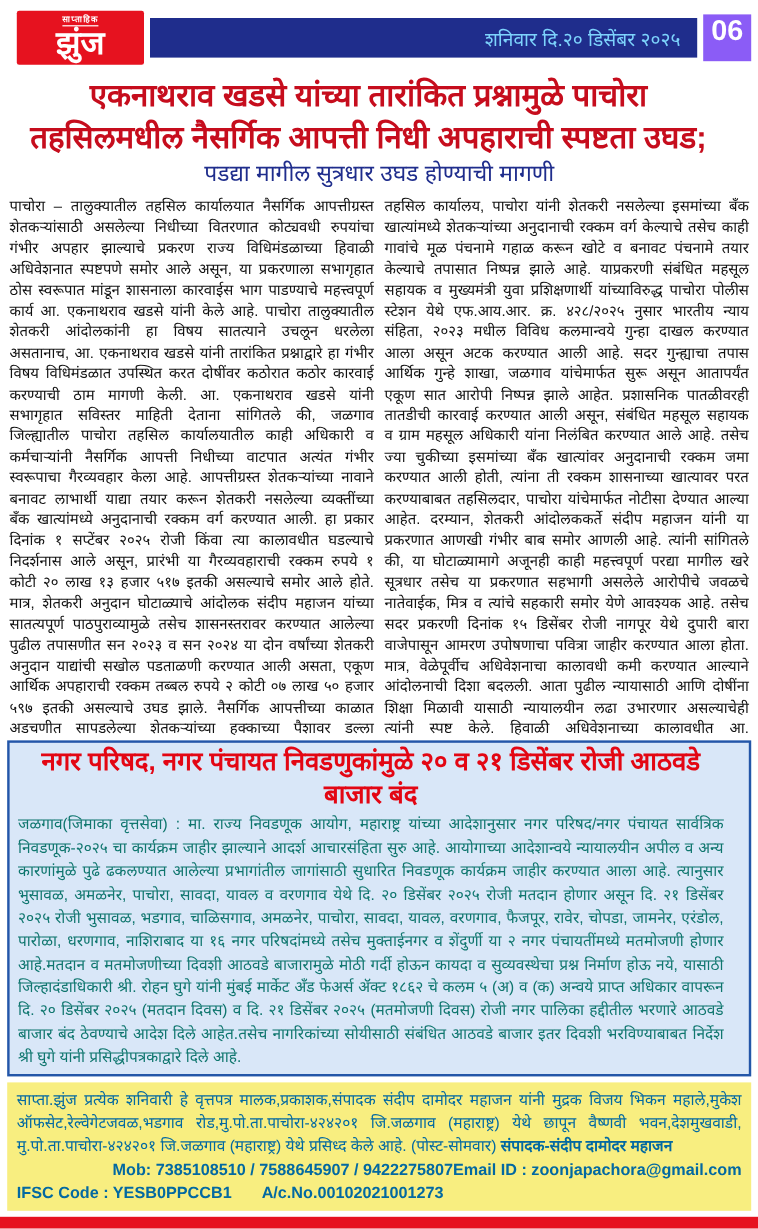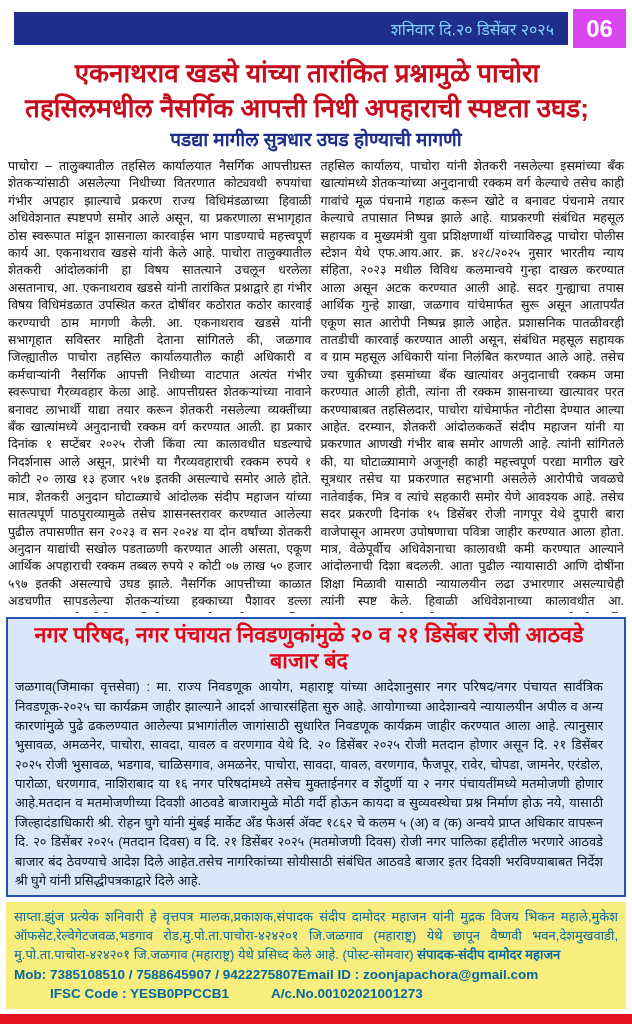--- a/index.html
+++ b/index.html
@@ -18,32 +18,32 @@
     border-radius:2px; line-height:1;
   }
   .masthead-top { font-size:7px; font-weight:bold; letter-spacing:1px; border-bottom:1px solid #fff; padding-bottom:1px; margin-bottom:1px; }
   .masthead-title { font-size:27px; font-weight:bold; }
   .header-bar {
     flex:1 1 auto; background:#1f2d8c; height:33px; display:flex;
     align-items:center; justify-content:flex-end; padding-right:14px;
   }
   .header-date { color:#7dd3fc; font-size:16px; font-weight:normal; }
   .page-number-box {
-    flex:0 0 auto; background:#d946ef; color:#fff; width:53px; height:39px;
-    display:flex; align-items:center; justify-content:center;
+    flex:0 0 auto; background:#8b5cf6; color:#fff; width:40px; height:39px;
+    display:flex; justify-content:center;
     font-size:24px; font-weight:bold;
   }
 
   
   .headline {
     color:#c60d1d; font-size:26px; font-weight:bold; text-align:center;
     line-height:1.35; padding:4px 28px 0 10px;
   }
   .subheadline {
-    color:#1f2d8c; font-size:19px; font-weight:bold; text-align:center;
+    color:#1f2d8c; font-size:19px; font-weight:normal; text-align:center;
     padding:3px 10px 6px 10px; line-height:1.2;
   }
 
   
   .article-body {
     display:flex; gap:9px; padding:0 8px; height:612px; overflow:hidden;
   }
   .column {
     flex:1 1 50%; text-align:justify; font-size:12.4px; line-height:17.4px;
     color:#111; word-spacing:1px;
@@ -52,46 +52,50 @@
   
   .notice-box {
     margin:4px 6px 0 6px; border:2px solid #2356a8; background:#d9e7f8;
     padding:3px 21px 5px 7px;
   }
   .notice-heading {
     color:#e30613; font-size:21.5px; font-weight:bold; text-align:center;
     line-height:1.25; padding-bottom:2px;
   }
   .notice-body {
-    color:#0f172a; font-size:12.9px; line-height:1.5; text-align:justify;
+    color:#0f766e; font-size:12.9px; line-height:1.5; text-align:justify;
     font-weight:500;
   }
 
   
   .imprint {
     margin:5px 6px 0 6px; background:#f8ee80; padding:6px 8px 5px 8px;
     color:#0369a1;
   }
   .imprint-par { font-size:13px; line-height:1.45; text-align:justify; font-weight:500; }
   .imprint-par .editor { font-weight:bold; }
   .imprint-row {
-    display:flex; justify-content:flex-start; font-weight:bold;
+    display:flex; justify-content:flex-end; font-weight:bold;
     font-size:13.5px; line-height:1.4; margin-top:1px;
   }
-  .imprint-row2 { display:flex; gap:42px; font-weight:bold; font-size:13.5px; line-height:1.4;margin-left:36px; }
+  .imprint-row2 { display:flex; gap:25px; font-weight:bold; font-size:13.5px; line-height:1.4; }
 
   
   .bottom-bar { margin-top:5px; height:14px; background:#e6121f; width:100%; }
 </style>
 </head>
 <body>
 
 <div class="page">
 
   <div class="header">
+    <div class="masthead-box">
+      <div class="masthead-top">साप्ताहिक</div>
+      <div class="masthead-title">झुंज</div>
+    </div>
     <div class="header-bar">
       <span class="header-date">शनिवार दि.२० डिसेंबर २०२५</span>
     </div>
     <div class="page-number-box">
       <span>06</span>
     </div>
   </div>
 
   <div class="headline">एकनाथराव खडसे यांच्या तारांकित प्रश्नामुळे पाचोरा तहसिलमधील नैसर्गिक आपत्ती निधी अपहाराची स्पष्टता उघड;</div>
   <div class="subheadline">पडद्या मागील सुत्रधार उघड होण्याची मागणी</div>

